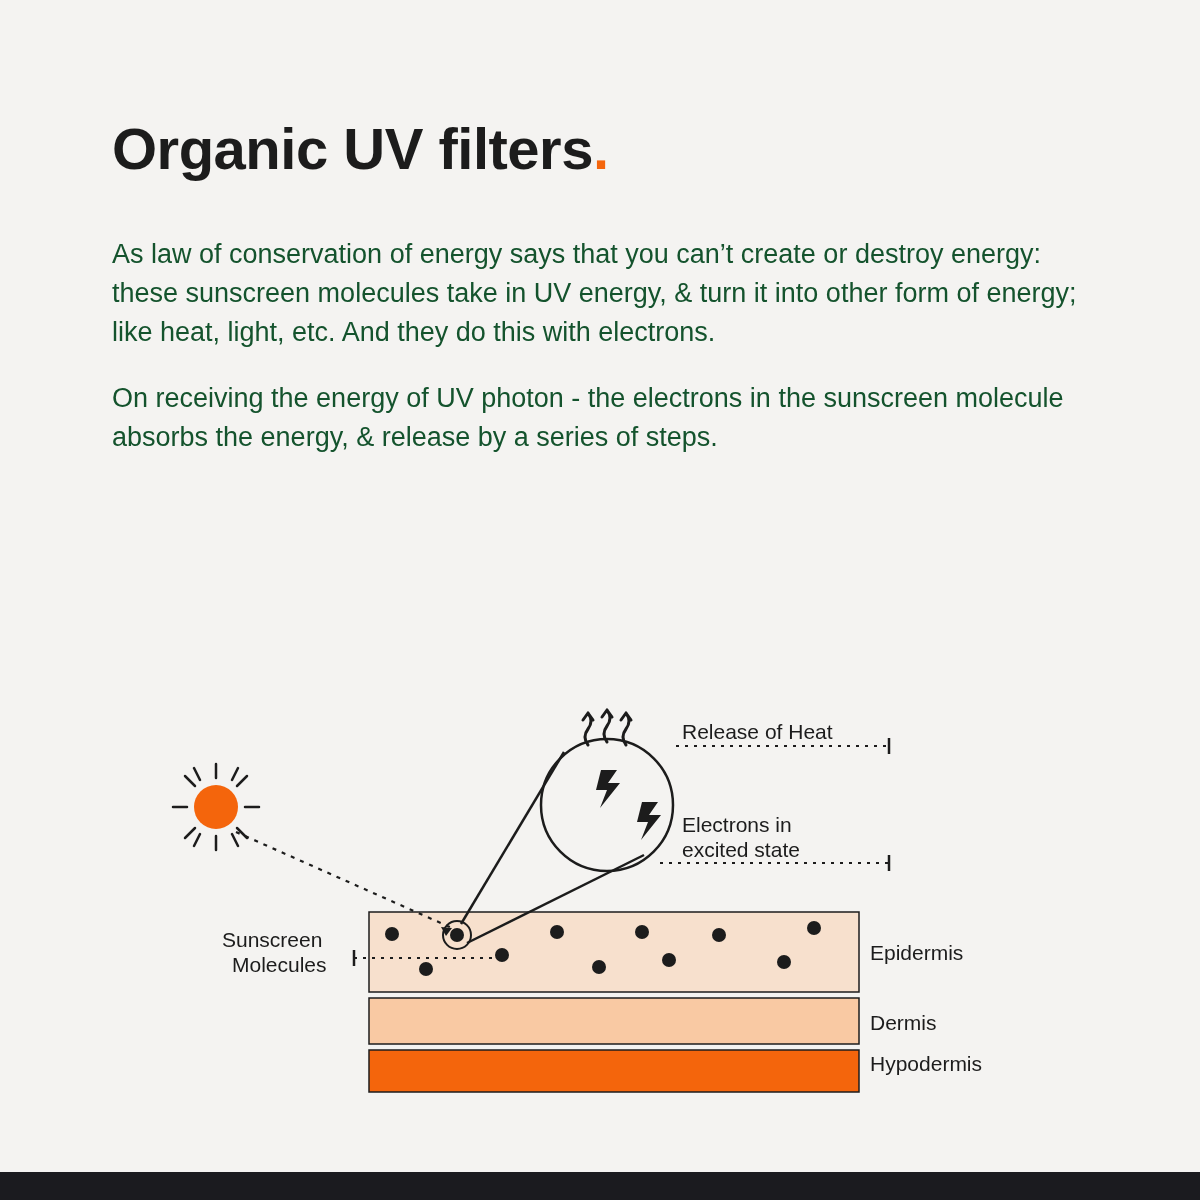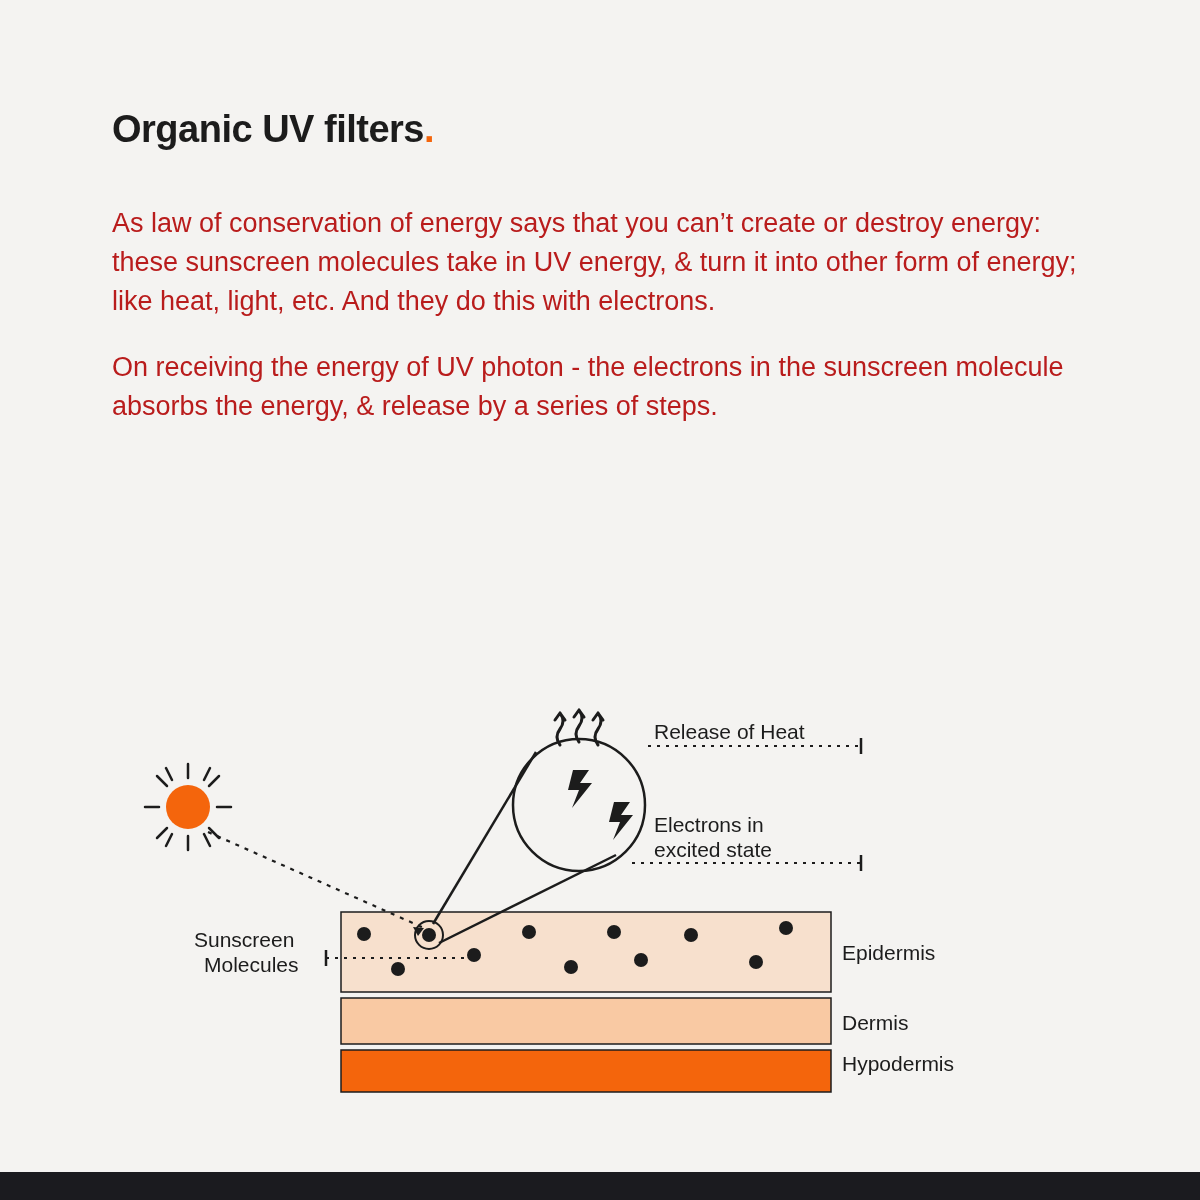--- a/index.html
+++ b/index.html
@@ -34,44 +34,44 @@
     width: 1000px;
   }
   .title-line1 {
     font-size: 50px;
     font-weight: 400;
     color: #1c1c1c;
     letter-spacing: -0.5px;
     line-height: 1.15;
   }
   .title-line2 {
-    font-size: 38px;
+    font-size: 58px;
     font-weight: 700;
     color: #1c1c1c;
     letter-spacing: -0.5px;
     line-height: 1.15;
-    margin-top: 8px;
+    margin-top: 16px;
   }
   .title-dot {
     color: #f4650c;
     font-weight: 700;
   }
   .para {
     font-size: 27px;
     line-height: 1.45;
-    color: #b91c1c;
+    color: #14532d;
     max-width: 975px;
   }
   .para.first { margin-top: 52px; }
   .para.second { margin-top: 24px; }
 
   
   .diagram {
     position: absolute;
-    left: 136px;
+    left: 164px;
     top: 660px;
     width: 920px;
     height: 460px;
   }
   .diagram svg { display: block; }
   .lbl {
     font-family: "Liberation Sans", sans-serif;
     font-size: 21px;
     fill: #1c1c1c;
   }

